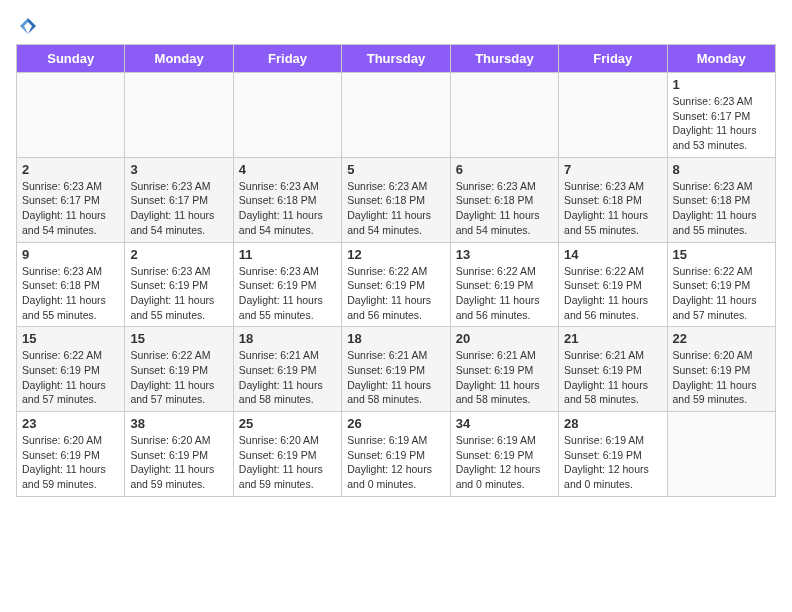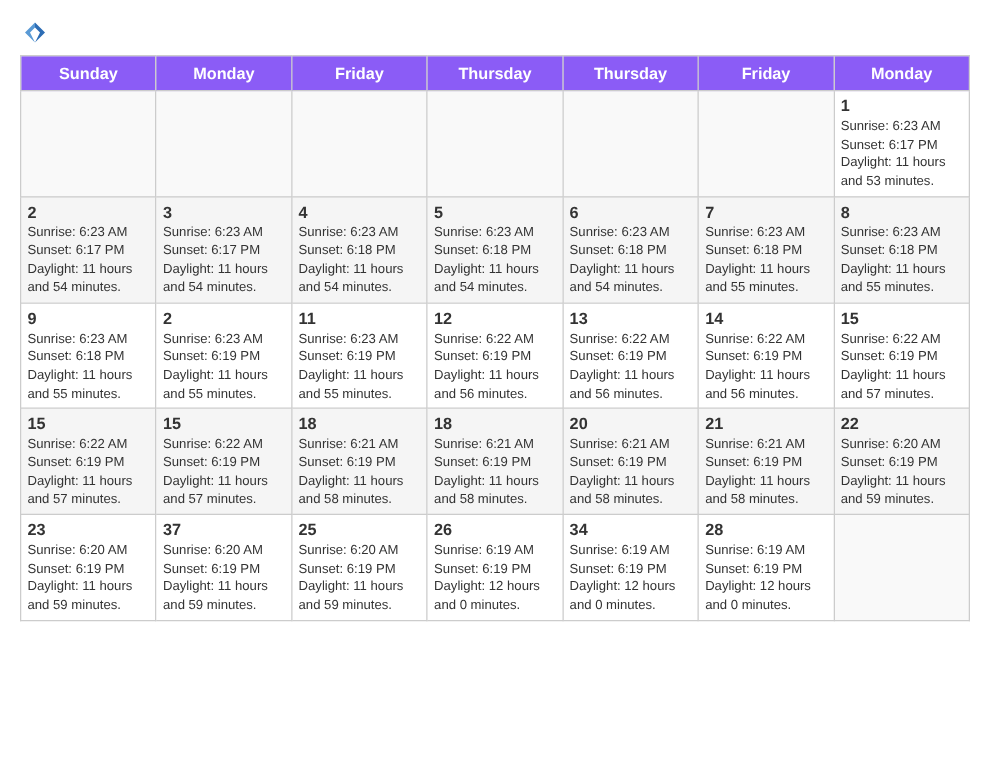--- a/index.html
+++ b/index.html
@@ -277,21 +277,21 @@
         </td>
       </tr>
       <tr>
         <td>
           <span class="day-number">23</span>
           <div class="day-info">Sunrise: 6:20 AM
 Sunset: 6:19 PM
 Daylight: 11 hours and 59 minutes.</div>
         </td>
         <td>
-          <span class="day-number">37</span>
+          <span class="day-number">38</span>
           <div class="day-info">Sunrise: 6:20 AM
 Sunset: 6:19 PM
 Daylight: 11 hours and 59 minutes.</div>
         </td>
         <td>
           <span class="day-number">25</span>
           <div class="day-info">Sunrise: 6:20 AM
 Sunset: 6:19 PM
 Daylight: 11 hours and 59 minutes.</div>
         </td>

